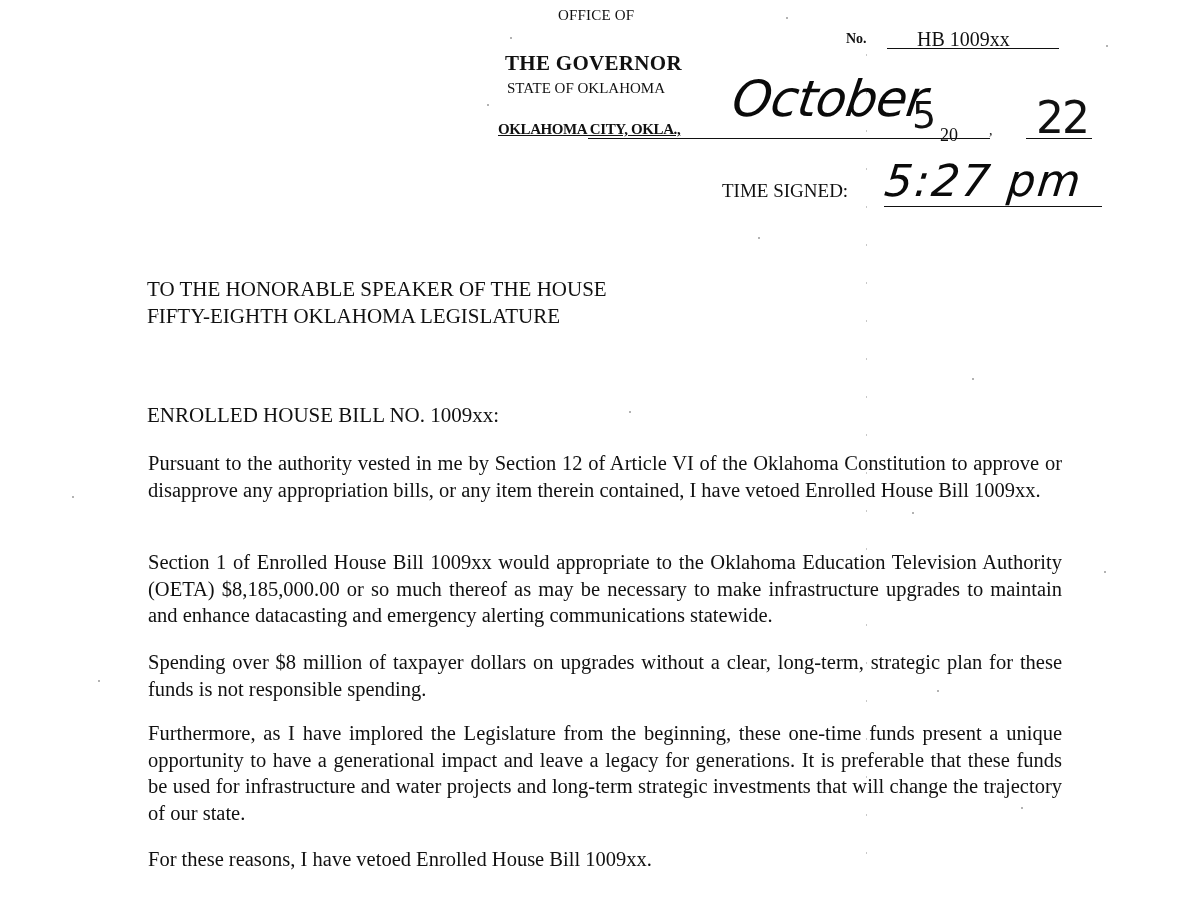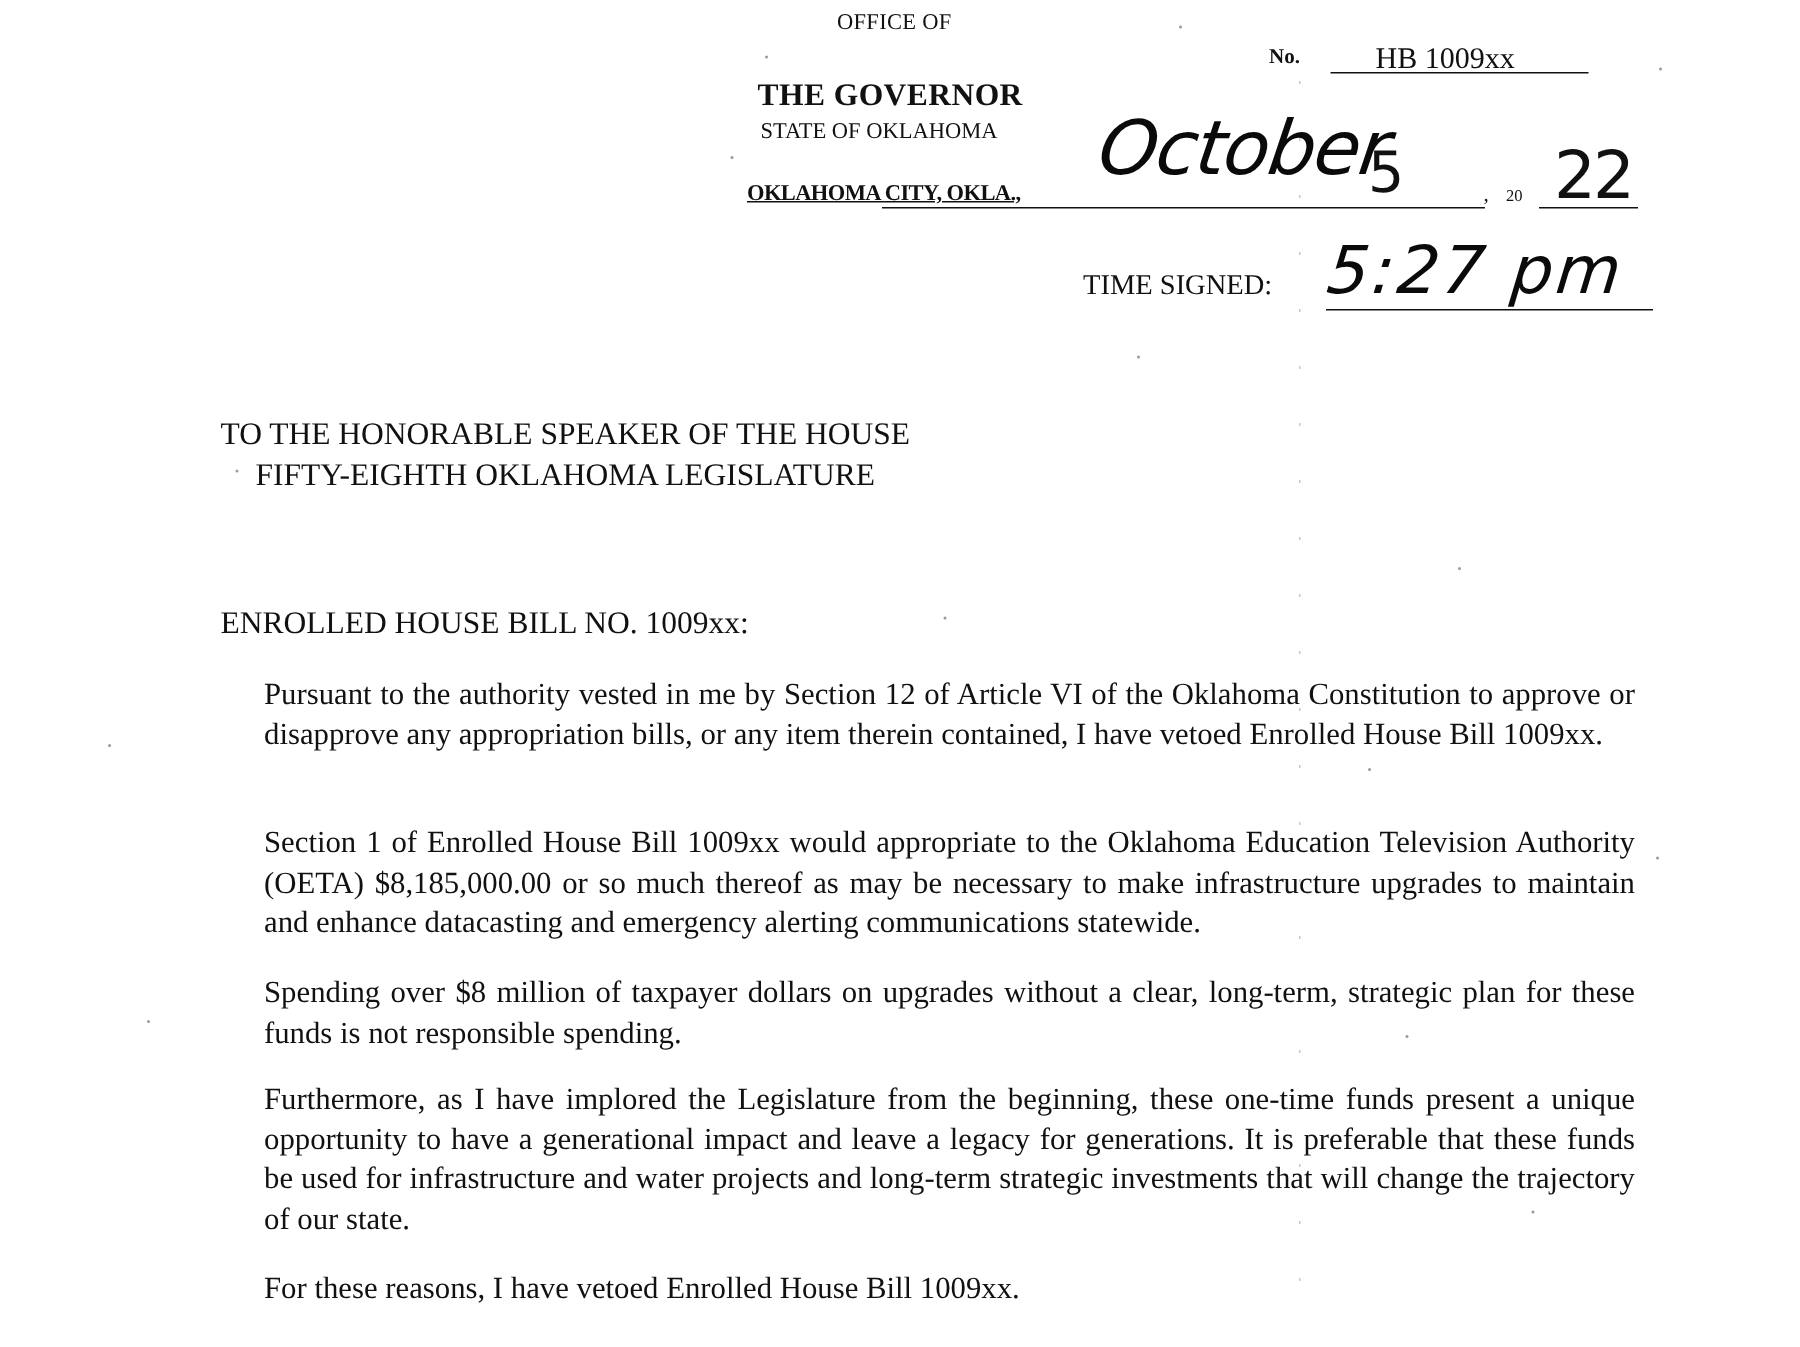--- a/index.html
+++ b/index.html
@@ -12,35 +12,35 @@
     .abs { position: absolute; white-space: nowrap; }
     .office-of { left: 558px; top: 7px; font-size: 15px; letter-spacing: 0.2px; }
     .gov-title { left: 505px; top: 51px; font-size: 21px; font-weight: bold; letter-spacing: 0.3px; }
     .state { left: 507px; top: 80px; font-size: 15px; text-align: center; }
     .city { left: 498px; top: 121px; font-size: 15px; font-weight: bold; text-decoration: underline; letter-spacing: -0.4px; }
     .no-label { left: 846px; top: 31px; font-size: 14px; font-weight: bold; }
     .no-line { left: 887px; top: 48px; width: 172px; border-bottom: 1.5px solid #111; height: 0; }
     .no-value { left: 917px; top: 28px; font-size: 20px; }
     .date-line { left: 588px; top: 138px; width: 402px; border-bottom: 1.5px solid #111; height: 0; }
     .year-line { left: 1026px; top: 138px; width: 66px; border-bottom: 1.5px solid #111; height: 0; }
-    .year-prefix { left: 1004px; top: 125px; font-size: 11px; font-weight: normal; }
+    .year-prefix { left: 940px; top: 125px; font-size: 18px; font-weight: normal; }
     .year-comma { left: 989px; top: 123px; font-size: 14px; }
     .hand { font-family: "DejaVu Sans", sans-serif; font-style: italic; color: #0a0a0a; }
     .hand-month { left: 733px; top: 70px; font-size: 50px; font-weight: normal; letter-spacing: -1px; transform: skewX(-8deg); }
     .hand-day { left: 912px; top: 93px; font-size: 38px; font-style: normal; font-family: "DejaVu Sans", sans-serif; }
     .hand-year { left: 1036px; top: 92px; font-size: 44px; font-style: normal; font-family: "DejaVu Sans", sans-serif; letter-spacing: -2px; }
     .time-label { left: 722px; top: 180px; font-size: 19px; text-align: center; }
     .time-line { left: 884px; top: 206px; width: 218px; border-bottom: 1.5px solid #111; height: 0; }
     .hand-time { left: 885px; top: 155px; font-size: 44px; letter-spacing: 2px; transform: skewX(-6deg); }
 
-    .addressee { left: 147px; top: 276px; font-size: 21px; line-height: 27px; text-align: center; }
+    .addressee { left: 147px; top: 276px; font-size: 21px; line-height: 27px; }
     .addressee div { white-space: nowrap; }
     .bill-heading { left: 147px; top: 403px; font-size: 21px; }
 
-    .para { position: absolute; left: 148px; width: 914px; font-size: 20.5px; line-height: 26.5px; text-align: justify; margin-left: 28px; }
+    .para { position: absolute; left: 148px; width: 914px; font-size: 20.5px; line-height: 26.5px; text-align: justify; }
     .para.last-left { text-align-last: left; }
     .p1 { top: 450px; }
     .p2 { top: 549px; }
     .p3 { top: 649px; }
     .p4 { top: 720px; }
     .p5 { top: 846px; }
 
     .speck { position: absolute; width: 2px; height: 2px; background: #9a9a9a; border-radius: 50%; }
     .vline { position: absolute; left: 866px; top: 40px; width: 1px; height: 850px;
       background: repeating-linear-gradient(to bottom, transparent 0 14px, #c8c8c8 14px 16px, transparent 16px 38px); }

